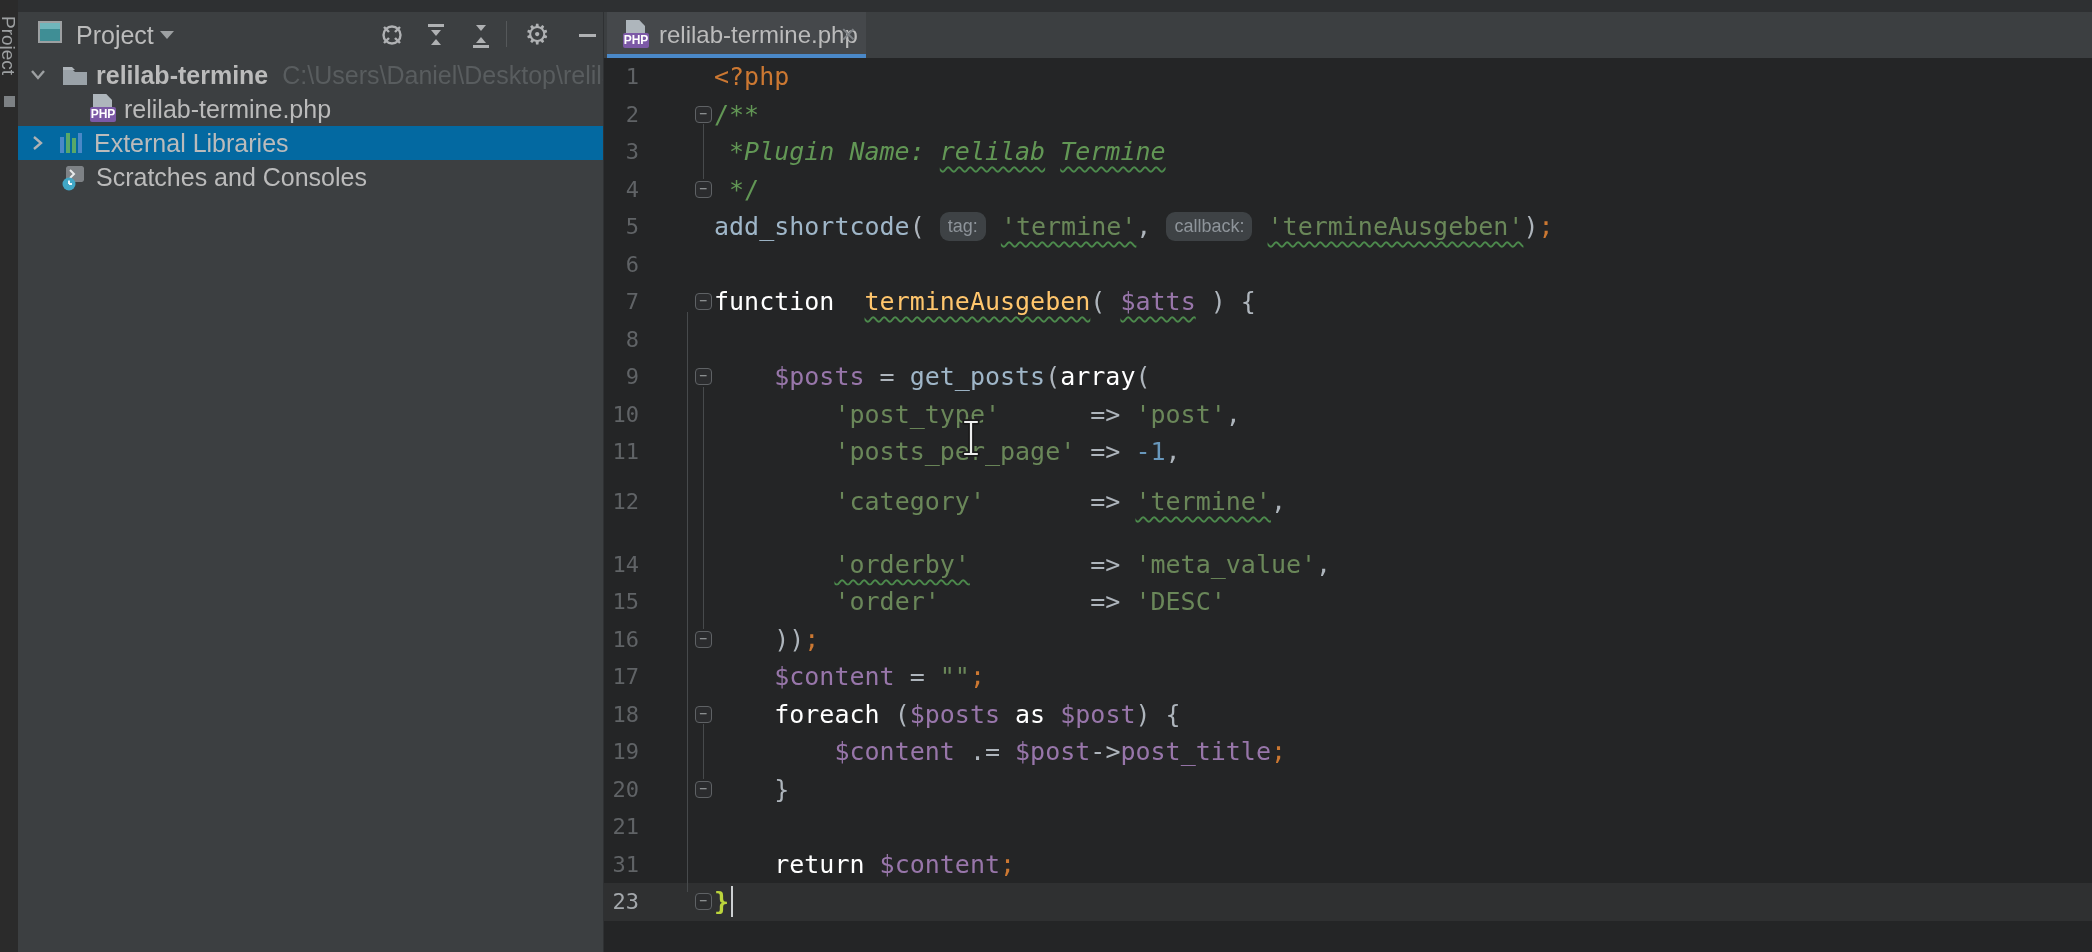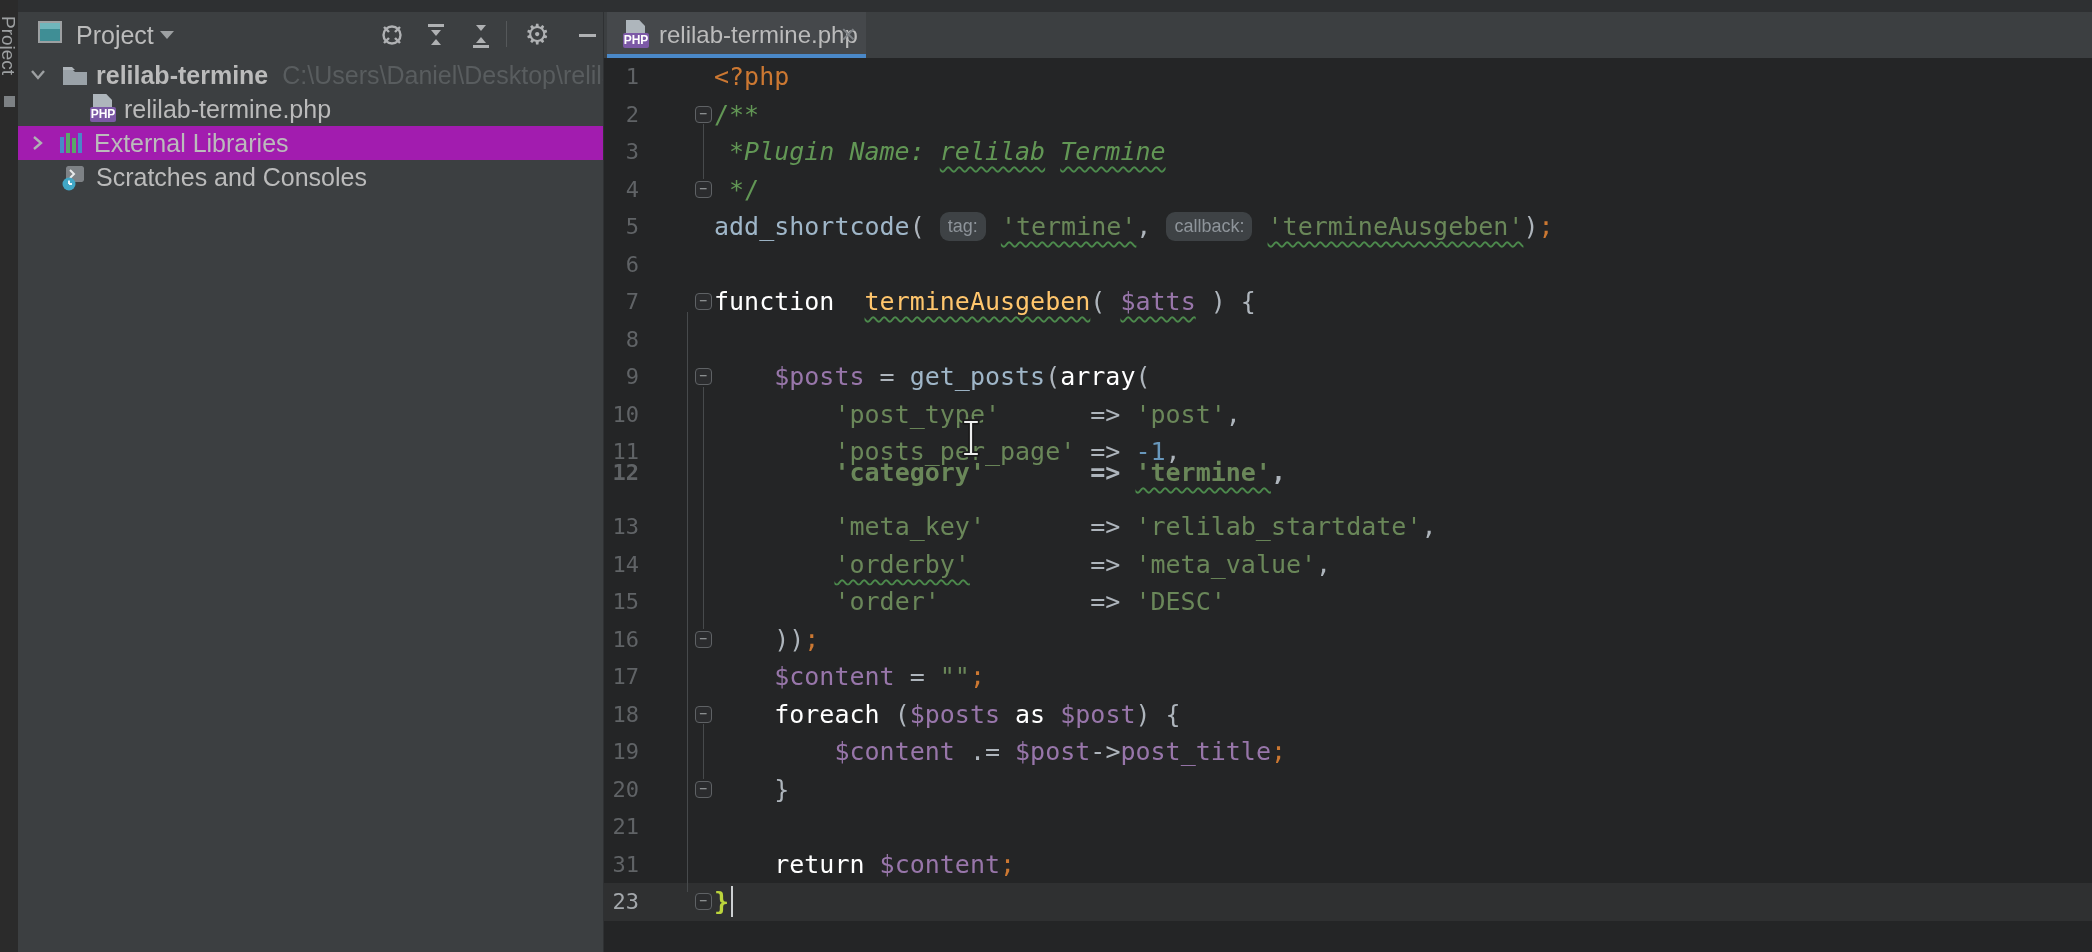--- a/index.html
+++ b/index.html
@@ -148,21 +148,21 @@
   </div>
 
   <div class="tree-row" style="top:80px;">
     <span class="php-icon" style="left:72px;top:2px;">
       <span class="php-page"></span>
       <span class="php-badge">PHP</span>
     </span>
     <div class="tree-label" style="left:106px;">relilab-termine.php</div>
   </div>
 
-  <div class="tree-row selected" style="top: 114px; background: #a21caf;">
+  <div class="tree-row selected" style="top: 114px; background: #0369a1;">
     <svg class="chev" style="left:14px;top:9px;" width="12" height="16" viewBox="0 0 12 16">
       <polyline points="2,2 9,8 2,14" fill="none" stroke="#AFB1B3" stroke-width="2.4"></polyline>
     </svg>
     <svg style="position:absolute;left:40px;top:5px;" width="26" height="24" viewBox="0 0 26 24">
       <rect x="2" y="6" width="4" height="16" fill="#4A88C7"></rect>
       <rect x="8" y="2" width="4" height="20" fill="#59A869"></rect>
       <rect x="14" y="7" width="4" height="15" fill="#59A869"></rect>
       <rect x="20" y="2" width="4" height="20" fill="#4A88C7"></rect>
     </svg>
     <div class="tree-label" style="left:76px;">External Libraries</div>
@@ -198,22 +198,21 @@
     <div class="code-row" style="top: 37.5px;"><span class="gut">2</span><span class="line-text"><span class="t-com">/**</span></span></div>
     <div class="code-row" style="top: 75px;"><span class="gut">3</span><span class="line-text"><span class="t-comi"> *Plugin Name: </span><span class="t-comi wavy">relilab</span><span class="t-comi"> </span><span class="t-comi wavy">Termine</span></span></div>
     <div class="code-row" style="top: 112.5px;"><span class="gut">4</span><span class="line-text"><span class="t-com"> */</span></span></div>
     <div class="code-row" style="top: 150px;"><span class="gut">5</span><span class="line-text"><span class="t-call">add_shortcode</span><span class="t-txt">( </span><span class="t-hint">tag:</span><span class="t-txt"> </span><span class="t-str wavy">'termine'</span><span class="t-txt">, </span><span class="t-hint">callback:</span><span class="t-txt"> </span><span class="t-str wavy">'termineAusgeben'</span><span class="t-txt">)</span><span class="t-semi">;</span></span></div>
     <div class="code-row" style="top: 187.5px;"><span class="gut">6</span><span class="line-text"></span></div>
     <div class="code-row" style="top: 225px;"><span class="gut">7</span><span class="line-text"><span class="t-kw">function</span><span class="t-txt">  </span><span class="t-fn wavy">termineAusgeben</span><span class="t-txt">( </span><span class="t-var wavy">$atts</span><span class="t-txt"> ) {</span></span></div>
     <div class="code-row" style="top: 262.5px;"><span class="gut">8</span><span class="line-text"></span></div>
     <div class="code-row" style="top: 300px;"><span class="gut">9</span><span class="line-text"><span class="t-txt">    </span><span class="t-var">$posts</span><span class="t-txt"> = </span><span class="t-call">get_posts</span><span class="t-txt">(</span><span class="t-kw">array</span><span class="t-txt">(</span></span></div>
     <div class="code-row" style="top: 337.5px;"><span class="gut">10</span><span class="line-text"><span class="t-txt">        </span><span class="t-str">'post_type'</span><span class="t-txt">      =&gt; </span><span class="t-str">'post'</span><span class="t-txt">,</span></span></div>
     <div class="code-row" style="top: 375px;"><span class="gut">11</span><span class="line-text"><span class="t-txt">        </span><span class="t-str">'posts_per_page'</span><span class="t-txt"> =&gt; </span><span class="t-num">-1</span><span class="t-txt">,</span></span></div>
-    <div class="code-row" style="top: 396px; font-weight: bold;"><span class="gut">12</span><span class="line-text"><span class="t-txt">        </span><span class="t-str">'category'</span><span class="t-txt">       =&gt; </span><span class="t-str wavy">'termine'</span><span class="t-txt">,</span></span></div>
-    <div class="code-row" style="top: 450px;"><span class="gut">13</span><span class="line-text"><span class="t-txt">        </span><span class="t-str">'meta_key'</span><span class="t-txt">       =&gt; </span><span class="t-str">'relilab_startdate'</span><span class="t-txt">,</span></span></div>
+    <div class="code-row" style="top: 425px;"><span class="gut">12</span><span class="line-text"><span class="t-txt">        </span><span class="t-str">'category'</span><span class="t-txt">       =&gt; </span><span class="t-str wavy">'termine'</span><span class="t-txt">,</span></span></div>
     <div class="code-row" style="top: 487.5px; padding-left: 38px;"><span class="gut">14</span><span class="line-text"><span class="t-txt">        </span><span class="t-str wavy">'orderby'</span><span class="t-txt">        =&gt; </span><span class="t-str">'meta_value'</span><span class="t-txt">,</span></span></div>
     <div class="code-row" style="top: 525px;"><span class="gut">15</span><span class="line-text"><span class="t-txt">        </span><span class="t-str">'order'</span><span class="t-txt">          =&gt; </span><span class="t-str">'DESC'</span></span></div>
     <div class="code-row" style="top: 562.5px;"><span class="gut">16</span><span class="line-text"><span class="t-txt">    ))</span><span class="t-semi">;</span></span></div>
     <div class="code-row" style="top: 600px;"><span class="gut">17</span><span class="line-text"><span class="t-txt">    </span><span class="t-var">$content</span><span class="t-txt"> = </span><span class="t-str">""</span><span class="t-semi">;</span></span></div>
     <div class="code-row" style="top: 637.5px;"><span class="gut">18</span><span class="line-text"><span class="t-txt">    </span><span class="t-kw">foreach</span><span class="t-txt"> (</span><span class="t-var">$posts</span><span class="t-txt"> </span><span class="t-kw">as</span><span class="t-txt"> </span><span class="t-var">$post</span><span class="t-txt">) {</span></span></div>
     <div class="code-row" style="top: 675px;"><span class="gut">19</span><span class="line-text"><span class="t-txt">        </span><span class="t-var">$content</span><span class="t-txt"> .= </span><span class="t-var">$post</span><span class="t-txt">-&gt;</span><span class="t-var">post_title</span><span class="t-semi">;</span></span></div>
     <div class="code-row" style="top: 712.5px;"><span class="gut">20</span><span class="line-text"><span class="t-txt">    }</span></span></div>
     <div class="code-row" style="top: 750px;"><span class="gut">21</span><span class="line-text"></span></div>
     <div class="code-row" style="top: 787.5px;"><span class="gut">31</span><span class="line-text"><span class="t-txt">    </span><span class="t-kw">return</span><span class="t-txt"> </span><span class="t-var">$content</span><span class="t-semi">;</span></span></div>
     <div class="code-row current" style="top: 825px;"><span class="gut">23</span><span class="line-text"><span class="t-brace">}</span></span></div>

